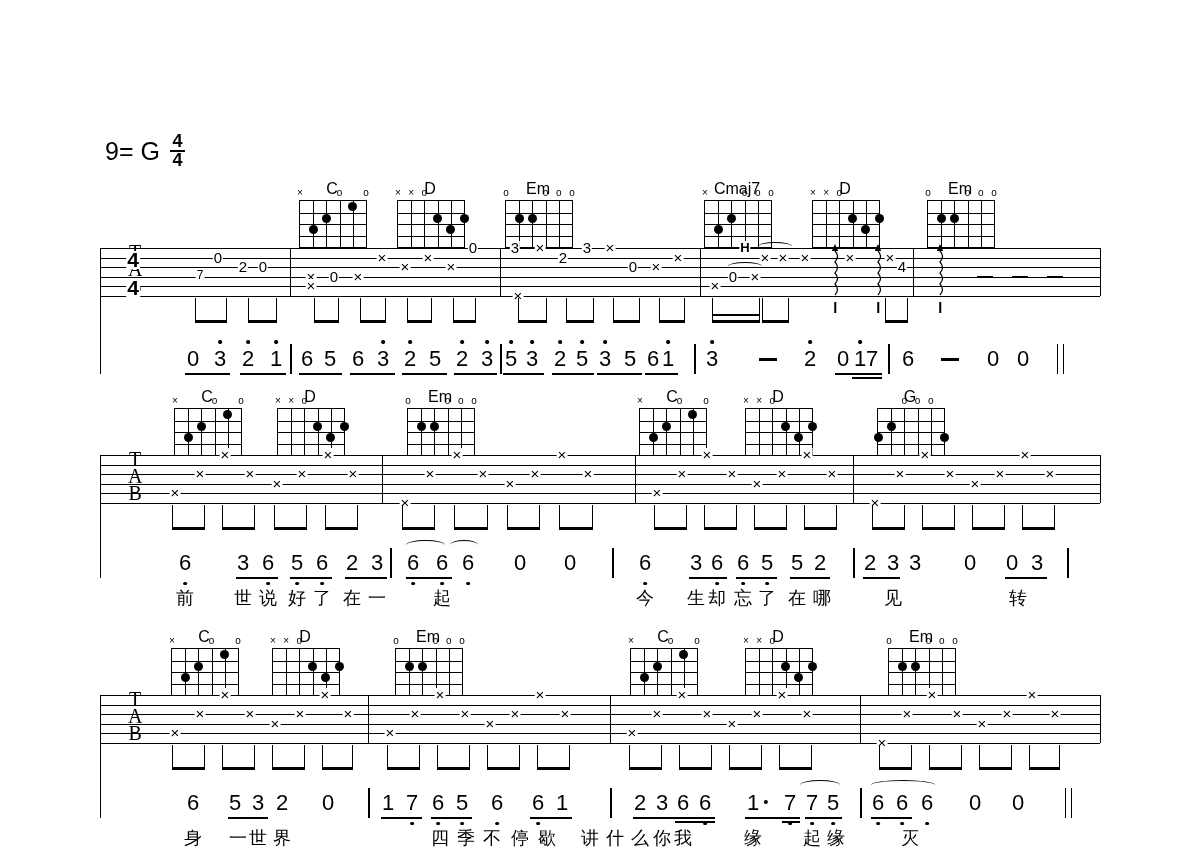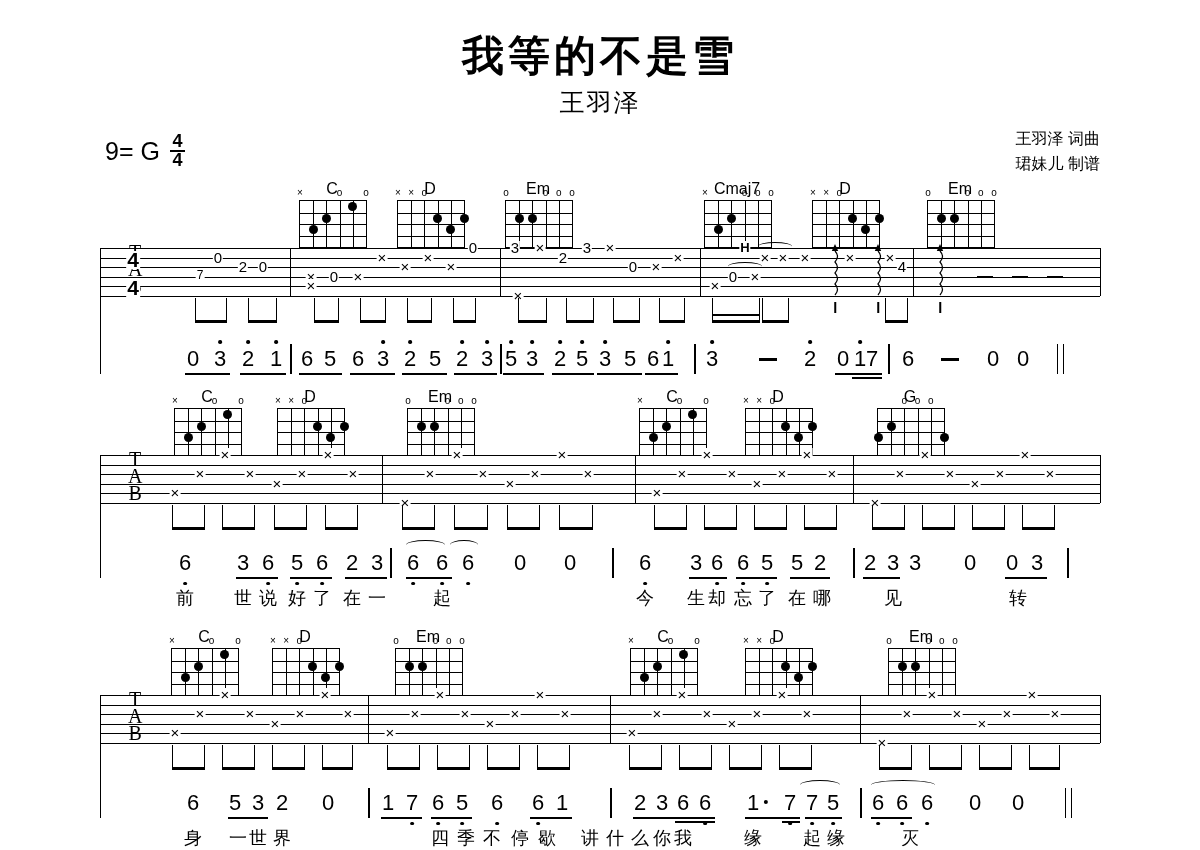--- a/index.html
+++ b/index.html
@@ -50,33 +50,27 @@
   .uline{position:absolute;height:1.5px;background:#000;top:27px;}
   .uline.dbl{top:31px;}
   .tie{position:absolute;height:9px;border-top:1.5px solid #000;border-radius:100% 100% 0 0;top:-10px;}
   .lyr{position:absolute;left:0;width:1000px;height:22px;}
   .lyr span{position:absolute;transform:translateX(-50%);font-size:18px;}
 </style>
 </head>
 <body>
 
 <div class="page">
-  <div class="title">我等的不是雪</div>
-  <div class="subtitle">王羽泽</div>
   <div class="keysig">
     <span>9= G</span>
     <span class="frac">
       <span>4</span>
       <span class="fbar"></span>
       <span>4</span>
     </span>
-  </div>
-  <div class="credits">
-    <div>王羽泽 词曲</div>
-    <div>珺妹儿 制谱</div>
   </div>
   <div id="systems">
       <div class="sys" style="top: 0px;">
         <div class="chord" style="left: 199px; top: 180px;">
           <div class="cname">C</div>
           <div class="cbox">
             <div class="vl" style="left: 13.2px;"></div>
             <div class="vl" style="left: 26.4px;"></div>
             <div class="vl" style="left: 39.6px;"></div>
             <div class="vl" style="left: 52.8px;"></div>

